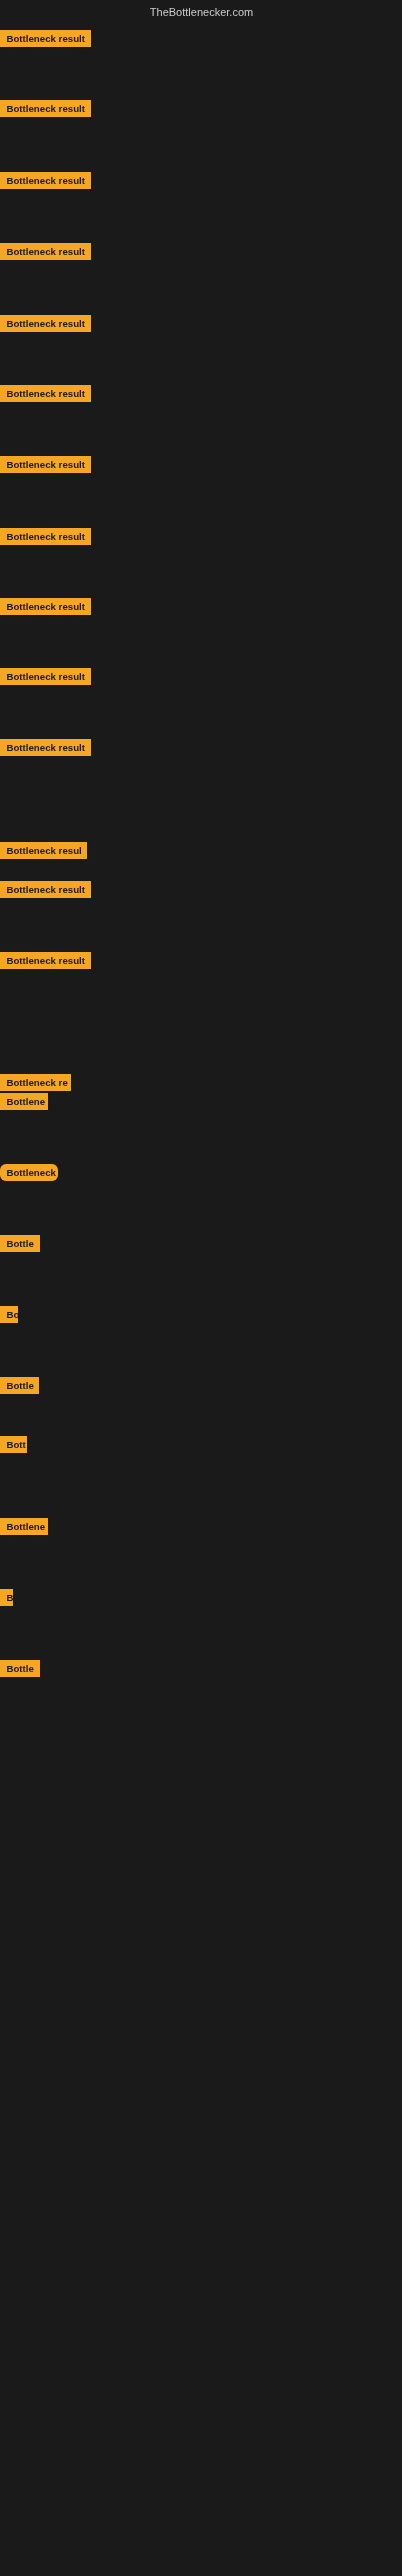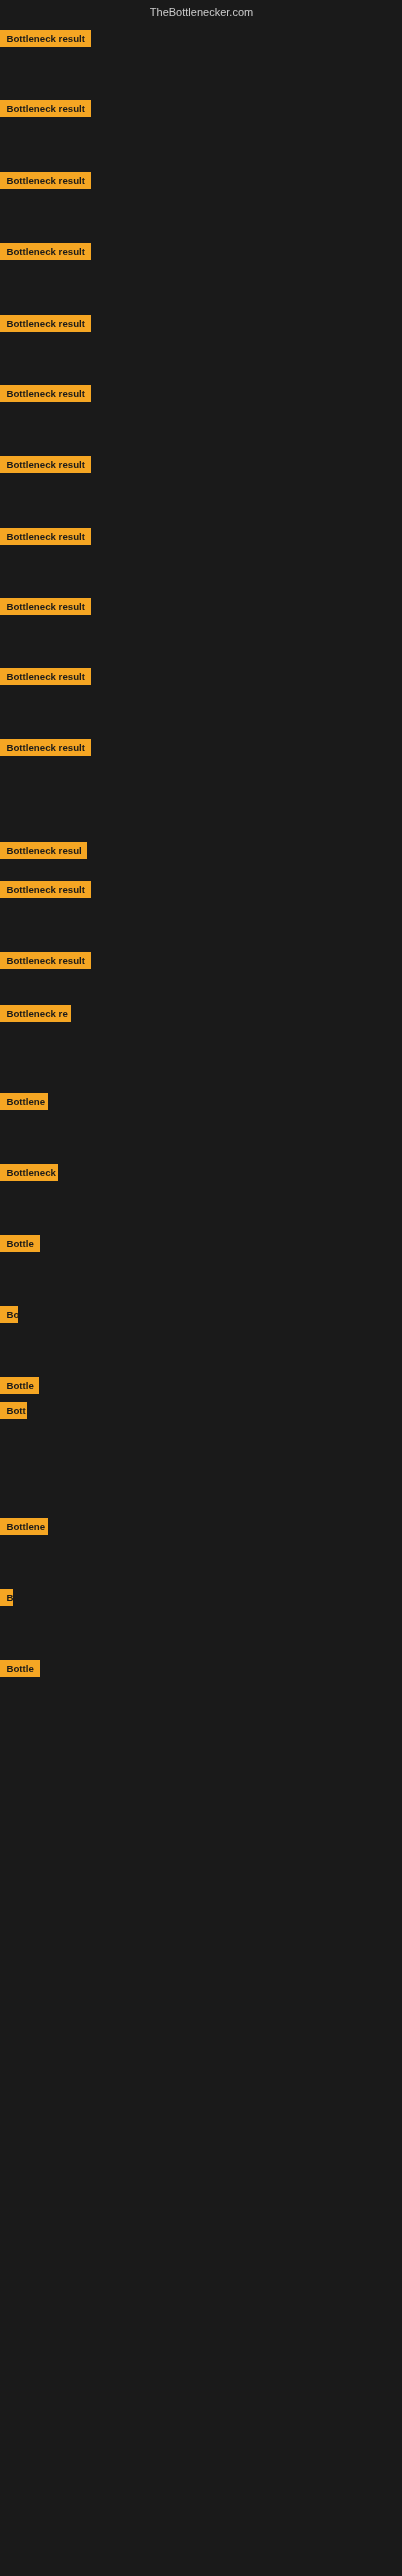--- a/index.html
+++ b/index.html
@@ -50,24 +50,24 @@
     <div class="bottleneck-item" style="top: 285px; left: 0px;"><div class="bottleneck-badge" style="max-width: 97px;">Bottleneck result</div></div>
     <div class="bottleneck-item" style="top: 355px; left: 0px;"><div class="bottleneck-badge" style="max-width: 97px;">Bottleneck result</div></div>
     <div class="bottleneck-item" style="top: 426px; left: 0px;"><div class="bottleneck-badge" style="max-width: 97px;">Bottleneck result</div></div>
     <div class="bottleneck-item" style="top: 498px; left: 0px;"><div class="bottleneck-badge" style="max-width: 97px;">Bottleneck result</div></div>
     <div class="bottleneck-item" style="top: 568px; left: 0px;"><div class="bottleneck-badge" style="max-width: 97px;">Bottleneck result</div></div>
     <div class="bottleneck-item" style="top: 638px; left: 0px;"><div class="bottleneck-badge" style="max-width: 97px;">Bottleneck result</div></div>
     <div class="bottleneck-item" style="top: 709px; left: 0px;"><div class="bottleneck-badge" style="max-width: 97px;">Bottleneck result</div></div>
     <div class="bottleneck-item" style="top: 780px; left: 0px; margin-top: 32px;"><div class="bottleneck-badge" style="max-width: 87px;">Bottleneck resul</div></div>
     <div class="bottleneck-item" style="top: 851px; left: 0px;"><div class="bottleneck-badge" style="max-width: 97px;">Bottleneck result</div></div>
     <div class="bottleneck-item" style="top: 922px; left: 0px;"><div class="bottleneck-badge" style="max-width: 97px;">Bottleneck result</div></div>
-    <div class="bottleneck-item" style="top: 975px; left: 0px;"><div class="bottleneck-badge" style="max-width: 71px;">Bottleneck re</div></div>
+    <div class="bottleneck-item" style="top: 1044px; left: 0px;"><div class="bottleneck-badge" style="max-width: 71px;">Bottleneck re</div></div>
     <div class="bottleneck-item" style="top: 1063px; left: 0px;"><div class="bottleneck-badge" style="max-width: 48px;">Bottlene</div></div>
-    <div class="bottleneck-item" style="top: 1134px; left: 0px;"><div class="bottleneck-badge" style="max-width: 58px;">Bottleneck</div></div>
+    <div class="bottleneck-item" style="top: 1134px; left: 0px;"><div class="bottleneck-badge" style="max-width: 58px; border-radius: 6px;">Bottleneck</div></div>
     <div class="bottleneck-item" style="top: 1205px; left: 0px;"><div class="bottleneck-badge" style="max-width: 40px;">Bottle</div></div>
     <div class="bottleneck-item" style="top: 1276px; left: 0px;"><div class="bottleneck-badge" style="max-width: 17.7px;">Bo</div></div>
     <div class="bottleneck-item" style="top: 1347px; left: 0px;"><div class="bottleneck-badge" style="max-width: 39px;">Bottle</div></div>
-    <div class="bottleneck-item" style="top: 1372px; left: 0px;"><div class="bottleneck-badge" style="max-width: 27px;">Bott</div></div>
+    <div class="bottleneck-item" style="top: 1406px; left: 0px;"><div class="bottleneck-badge" style="max-width: 27px;">Bott</div></div>
     <div class="bottleneck-item" style="top: 1488px; left: 0px;"><div class="bottleneck-badge" style="max-width: 48px;">Bottlene</div></div>
     <div class="bottleneck-item" style="top: 1559px; left: 0px;"><div class="bottleneck-badge" style="max-width: 11.3px;">B</div></div>
     <div class="bottleneck-item" style="top: 1630px; left: 0px;"><div class="bottleneck-badge" style="max-width: 40px;">Bottle</div></div>
   </div>
 
 
 </body></html>

